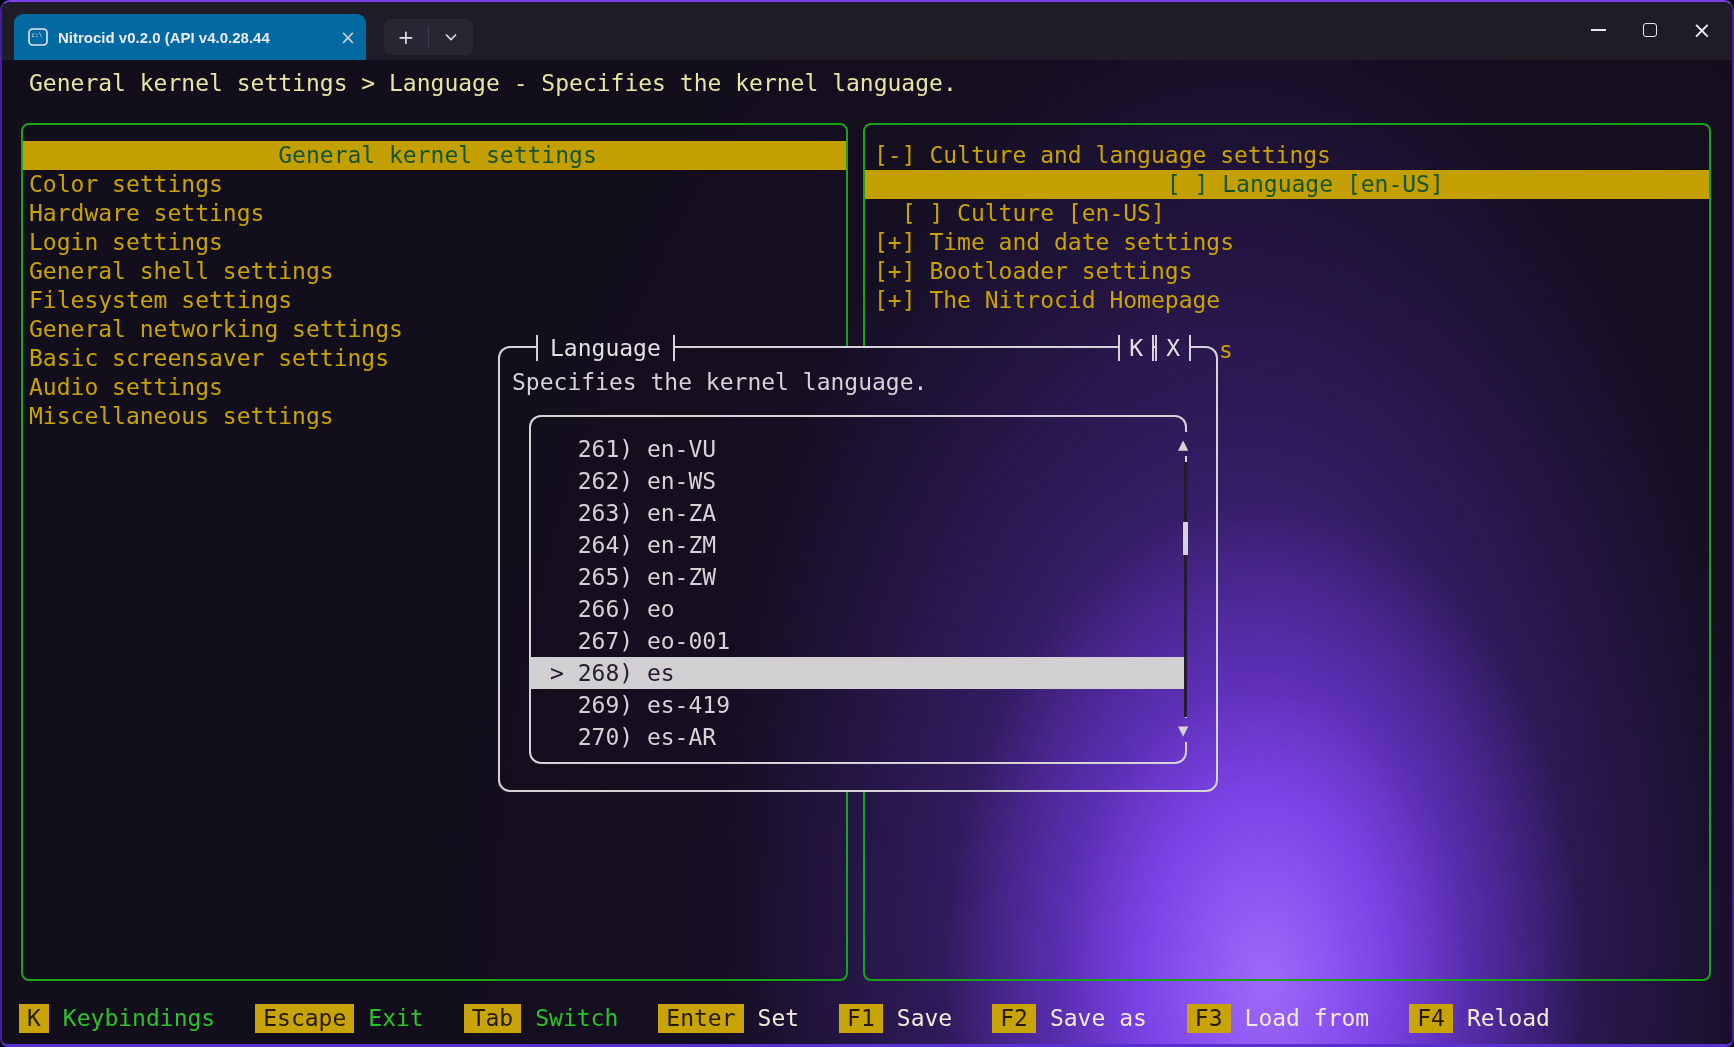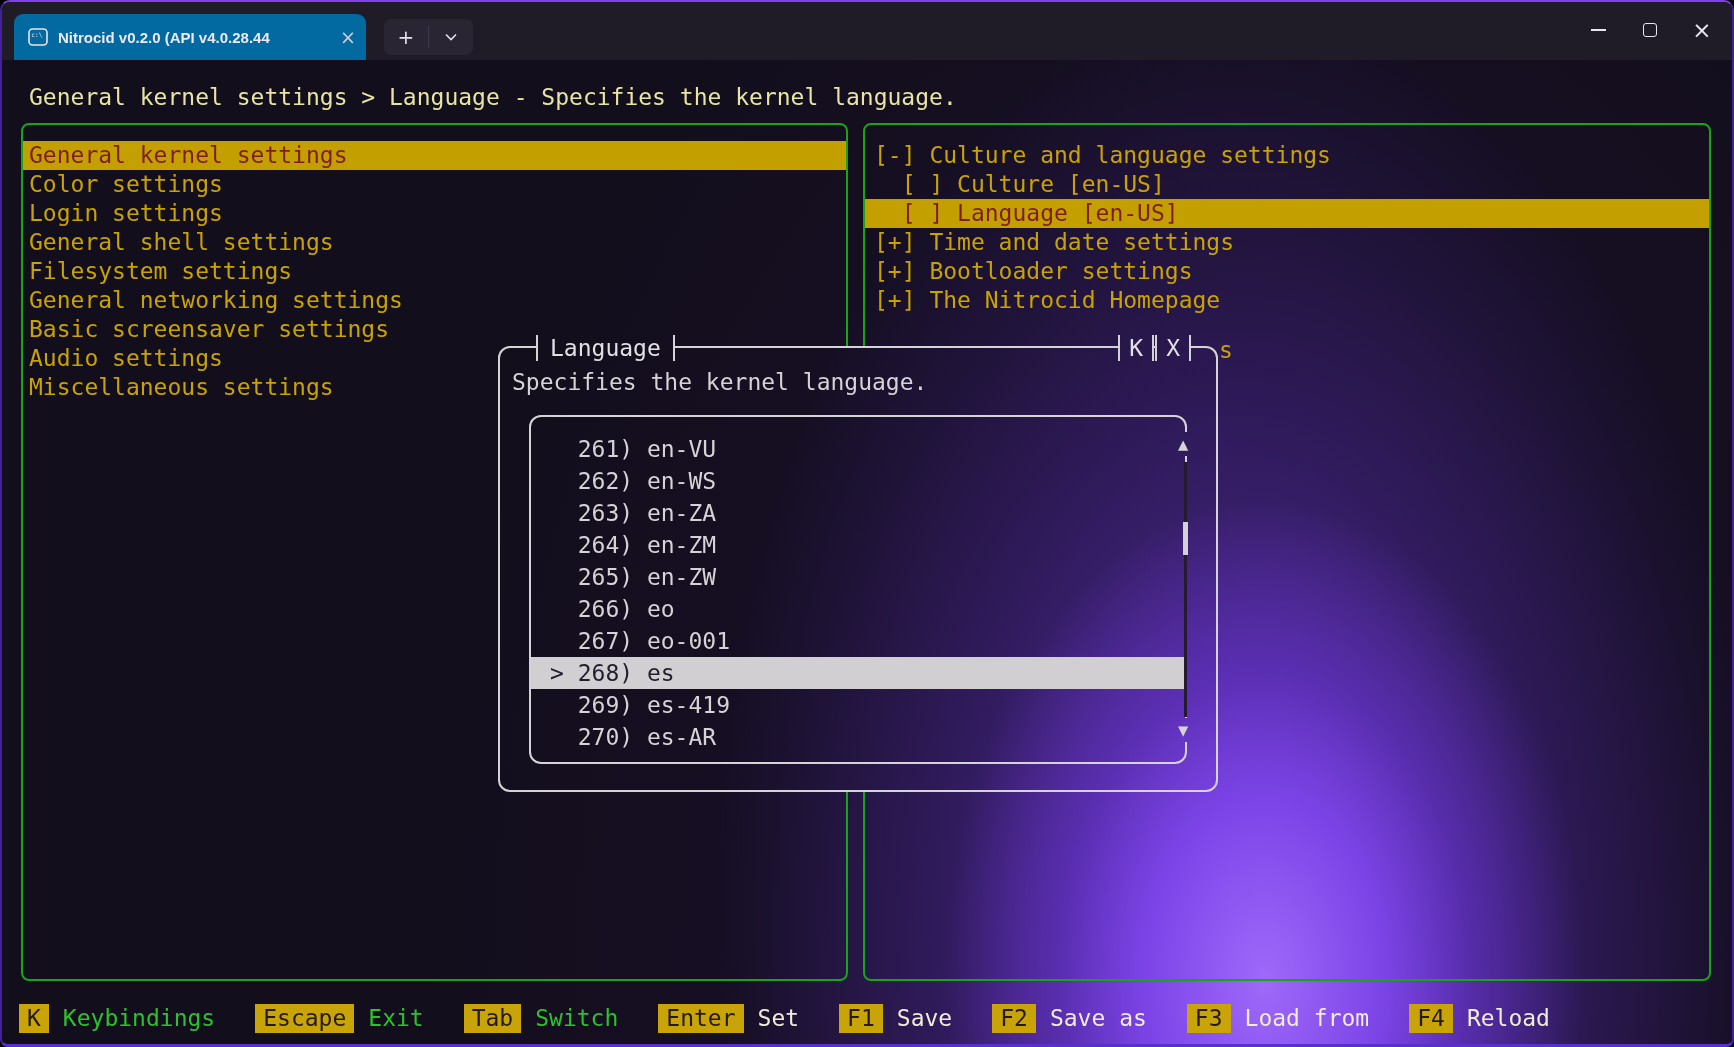--- a/index.html
+++ b/index.html
@@ -28,30 +28,30 @@
   .tbtn{width:44px;height:36px;display:flex;align-items:center;justify-content:center;
        color:#e2dfe8;font:400 20px "DejaVu Sans",sans-serif;}
   .tbtn-div{width:1px;height:22px;background:#403a4d;}
   .win-controls{position:absolute;right:4px;top:0;height:56px;display:flex;}
   .wbtn{width:52px;height:56px;display:flex;align-items:center;justify-content:center;color:#e8e6ee;}
   .min-shape{width:15px;height:2px;background:#e8e6ee;}
   .max-shape{width:12px;height:12px;border:1.6px solid #e8e6ee;border-radius:3px;}
   .wbtn .xglyph{font-size:23px;color:#e8e6ee;}
   
   .term{position:absolute;left:0;top:58px;right:0;bottom:0;font-size:23px;color:#d6d3d6;}
-  .crumb{position:absolute;left:27px;top:23px;height:29px;line-height:29px;
+  .crumb{position:absolute;left:27px;top:9px;height:29px;line-height:29px;
        color:#e7e4a4;white-space:pre;}
   .panel{position:absolute;top:63px;height:858px;border:2px solid #17a517;
        border-radius:8px;box-sizing:border-box;}
   .panel-left{left:19px;width:827px;}
   .panel-right{left:861px;width:848px;}
   .plist{padding-top:16px;}
   .prow{height:29px;line-height:29px;padding-left:6px;color:#c9a301;white-space:pre;}
   .panel-right .prow{padding-left:9px;}
-  .prow.sel{background:#c3a000;color:#7f1d1d;}
+  .prow.sel{background:#c3a000;color:#14532d;text-align:center;}
   .frag-s{position:absolute;left:1217px;top:276px;height:29px;line-height:29px;color:#c9a301;}
   
   .dialog{position:absolute;left:496px;top:286px;width:720px;height:446px;
        border:2px solid #d6d3d6;border-radius:12px;box-sizing:border-box;z-index:5;}
   .dlg-label{position:absolute;top:-13px;height:26px;line-height:26px;color:#e3e0e4;
        border-left:2px solid #d6d3d6;border-right:2px solid #d6d3d6;padding:0 12px;}
   .dlg-title{left:36px;}
   .dlg-k{right:62px;padding:0 9px;}
   .dlg-x{right:25px;padding:0 9px;}
   .dlg-desc{position:absolute;left:12px;top:20px;height:29px;line-height:29px;
@@ -111,35 +111,36 @@
   </div>
 
   <div class="term bgfx">
 
     <div class="crumb">General kernel settings &gt; Language - Specifies the kernel language.</div>
 
     <div class="panel panel-left">
       <div class="plist">
         <div class="prow sel">General kernel settings</div>
         <div class="prow">Color settings</div>
+        <div class="prow">Hardware settings</div>
         <div class="prow">Login settings</div>
         <div class="prow">General shell settings</div>
         <div class="prow">Filesystem settings</div>
         <div class="prow">General networking settings</div>
         <div class="prow">Basic screensaver settings</div>
         <div class="prow">Audio settings</div>
         <div class="prow">Miscellaneous settings</div>
       </div>
     </div>
 
     <div class="panel panel-right">
       <div class="plist">
         <div class="prow">[-] Culture and language settings</div>
+        <div class="prow sel">  [ ] Language [en-US]</div>
         <div class="prow">  [ ] Culture [en-US]</div>
-        <div class="prow sel">  [ ] Language [en-US]</div>
         <div class="prow">[+] Time and date settings</div>
         <div class="prow">[+] Bootloader settings</div>
         <div class="prow">[+] The Nitrocid Homepage</div>
       </div>
     </div>
 
     <span class="frag-s">s</span>
 
     <div class="dialog bgfx">
       <span class="dlg-label dlg-title bgfx">Language</span>

